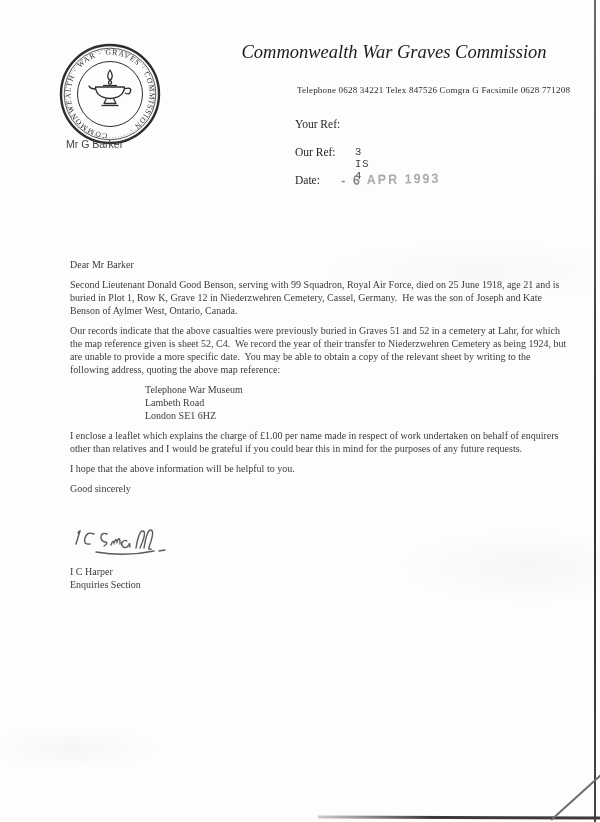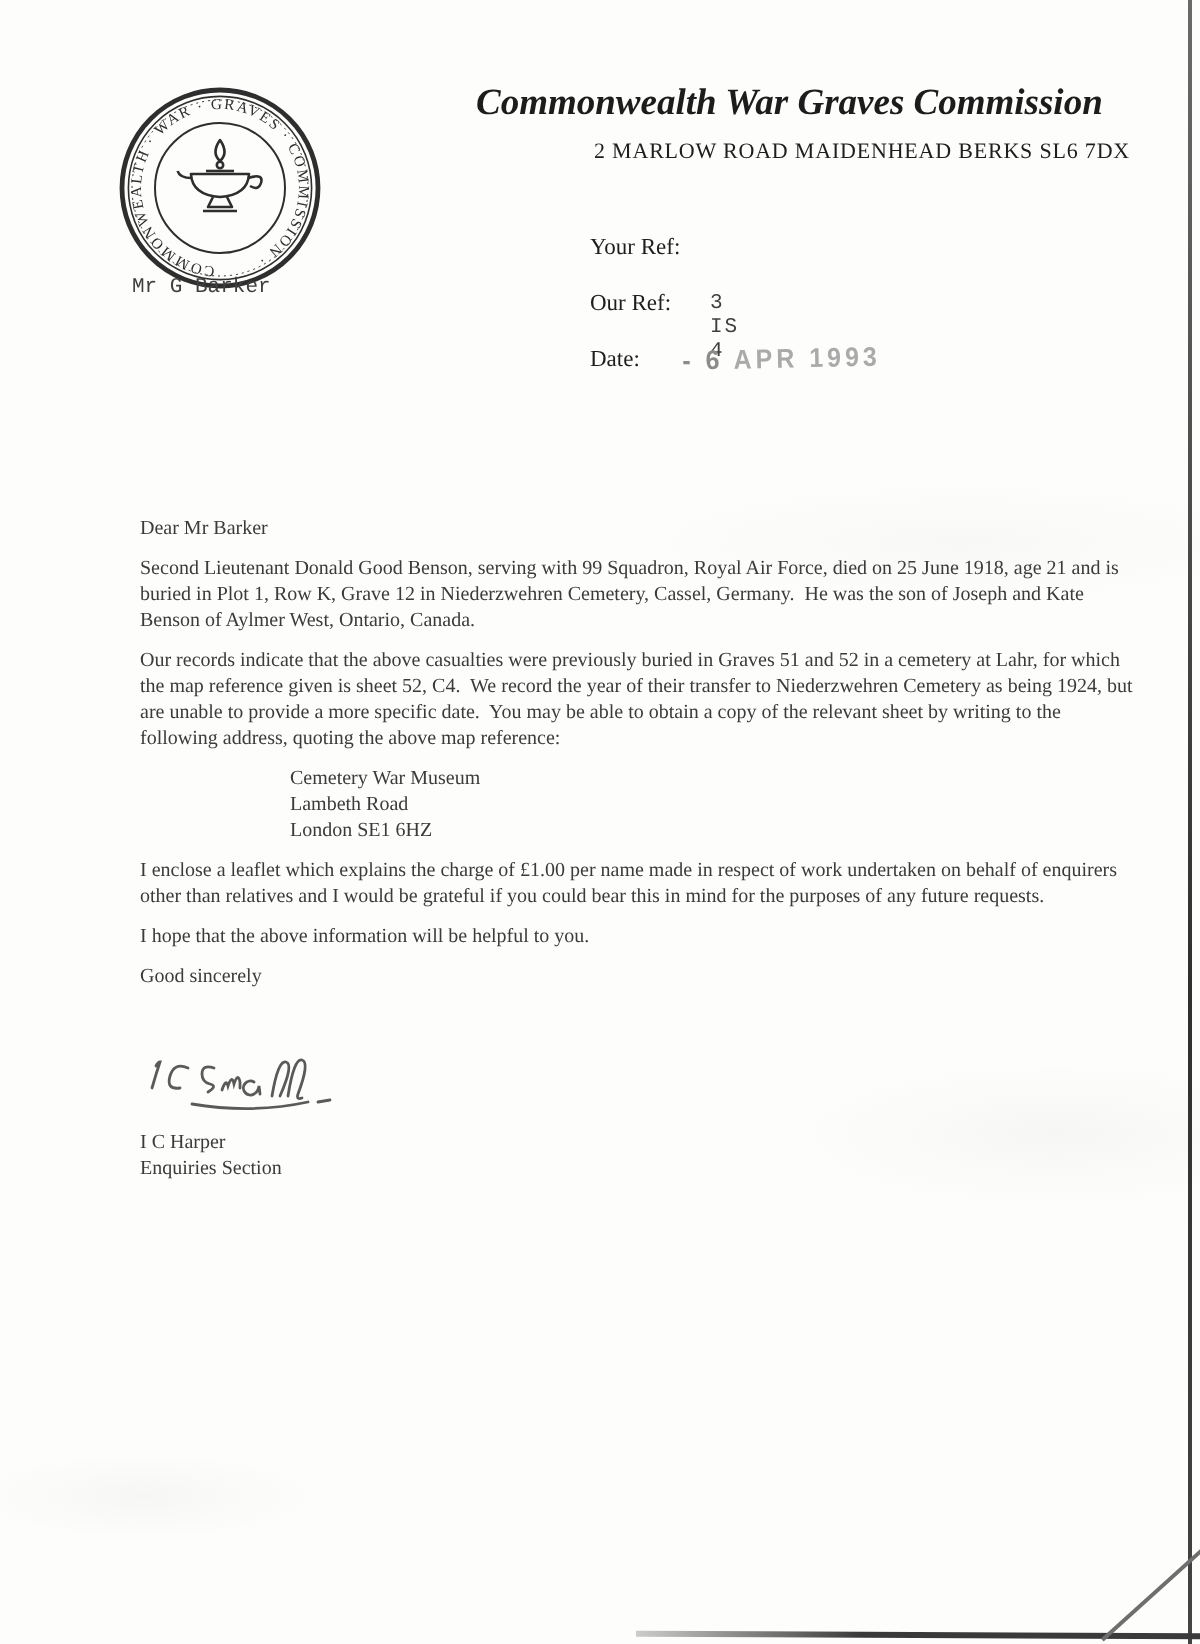--- a/index.html
+++ b/index.html
@@ -9,21 +9,21 @@
     background-image:
       radial-gradient(ellipse 180px 50px at 88% 69%, rgba(120,120,120,0.05), transparent 70%),
       radial-gradient(ellipse 220px 40px at 80% 33%, rgba(120,120,120,0.04), transparent 70%),
       radial-gradient(ellipse 120px 30px at 12% 91%, rgba(120,120,120,0.05), transparent 70%);
     font-family:"Liberation Serif", serif;color:#222;
   }
   
   .seal{position:absolute;left:58px;top:40px;width:104px;height:108px;}
   .lh-title{
     position:absolute;left:238px;top:42px;width:312px;text-align:center;
-    font-family:"Liberation Serif", serif;font-style:italic;font-weight:bold;
+    font-family:"Liberation Serif", serif;font-style:italic;font-weight:normal;
     font-size:18.5px;color:#1c1c1c;white-space:nowrap;
   }
   .lh-address{
     position:absolute;left:297px;top:70px;font-size:11px;color:#1e1e1e;
     letter-spacing:0.4px;white-space:nowrap;
   }
   .lh-contact{
     position:absolute;left:297px;top:85px;font-size:9px;color:#2a2a2a;
     letter-spacing:0.2px;white-space:nowrap;
   }
@@ -39,21 +39,21 @@
   .stamp{
     position:absolute;left:46px;top:-1px;
     font-family:"Liberation Sans", sans-serif;font-size:12.5px;font-weight:bold;
     letter-spacing:2px;transform:rotate(-1.2deg) scaleY(1.08);transform-origin:left top;
     white-space:nowrap;
   }
   .stamp-day{color:#8b8b8b;}
   .stamp-rest{color:#aaaaaa;}
   .recipient{
     position:absolute;left:66px;top:138px;
-    font-family:Liberation Mono, monospace;font-size:10.5px;color:#3f3f3f;
+    font-family:Liberation Sans, sans-serif;font-size:10.5px;color:#3f3f3f;
   }
   
   .body-block{
     position:absolute;left:70px;top:258px;width:497px;
     font-family:Liberation Serif, serif;
     font-size:10px;line-height:13px;color:#3b3b3b;
   }
   .body-block p{margin:0 0 7px 0;white-space:pre-wrap;}
   .addr-block{margin:0 0 7px 75px;}
   .addr-block div{white-space:pre;}
@@ -90,21 +90,21 @@
       <path d="M45,43.5 h14"></path>
       <path d="M37.5,45 h29 q-0.5,10.5 -14.5,11.5 q-14,-1 -14.5,-11.5 z"></path>
       <path d="M66,47 q8,-2.5 6.5,2.5 q-1.2,4 -5.5,1.5"></path>
       <path d="M37.8,47 q-6,0 -7,-3.5"></path>
       <path d="M48.5,56.5 l-2.5,5 h12 l-2.5,-5"></path>
       <path d="M43.5,63.5 h17"></path>
     </g>
   </svg>
 
   <div class="lh-title">Commonwealth War Graves Commission</div>
-  <div class="lh-address">2 MARLOW ROAD   MAIDENHEAD   BERKS   SL6 7DX</div>
+  <div class="lh-contact">Telephone 0628 34221 Telex 847526 Comgra G Facsimile 0628 771208</div>
 
   <div class="recipient">Mr G Barker</div>
 
   <div class="refs">
     <div class="ref-row">
       <span class="ref-label">Your Ref:</span>
       <span class="ref-value"></span>
     </div>
     <div class="ref-row">
       <span class="ref-label">Our Ref:</span>
@@ -114,21 +114,21 @@
       <span class="ref-label">Date:</span>
       <span class="stamp"><span class="stamp-day">- 6</span><span class="stamp-rest"> APR 1993</span></span>
     </div>
   </div>
 
   <div class="body-block">
     <p>Dear Mr Barker</p>
     <p>Second Lieutenant Donald Good Benson, serving with 99 Squadron, Royal Air Force, died on 25 June 1918, age 21 and is buried in Plot 1, Row K, Grave 12 in Niederzwehren Cemetery, Cassel, Germany.  He was the son of Joseph and Kate Benson of Aylmer West, Ontario, Canada.</p>
     <p>Our records indicate that the above casualties were previously buried in Graves 51 and 52 in a cemetery at Lahr, for which the map reference given is sheet 52, C4.  We record the year of their transfer to Niederzwehren Cemetery as being 1924, but are unable to provide a more specific date.  You may be able to obtain a copy of the relevant sheet by writing to the following address, quoting the above map reference:</p>
     <div class="addr-block">
-      <div>Cemetery War Museum</div>
+      <div>Telephone War Museum</div>
       <div>Lambeth Road</div>
       <div>London SE1 6HZ</div>
     </div>
     <p>I enclose a leaflet which explains the charge of £1.00 per name made in respect of work undertaken on behalf of enquirers other than relatives and I would be grateful if you could bear this in mind for the purposes of any future requests.</p>
     <p>I hope that the above information will be helpful to you.</p>
     <p class="valediction">Good sincerely</p>
 
     <svg class="sig-svg" viewBox="0 0 130 44">
       <g stroke="#5a5a5a" stroke-width="1.4" fill="none" stroke-linecap="round">
         <path d="M12,12 q1,-2 2,-2 q-2,6 -4,13"></path>

